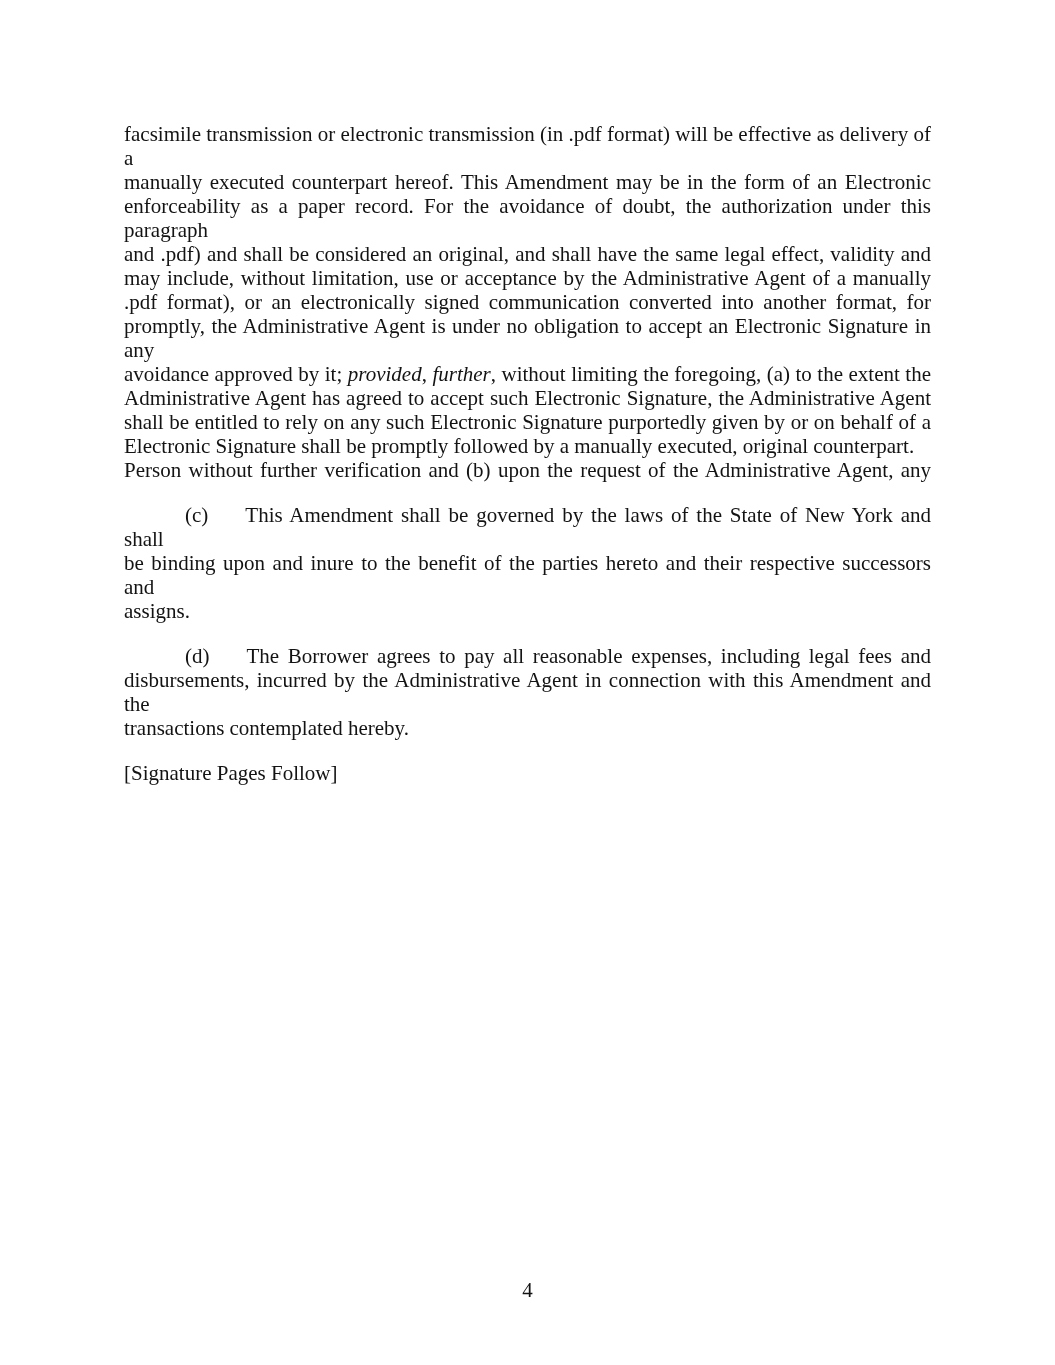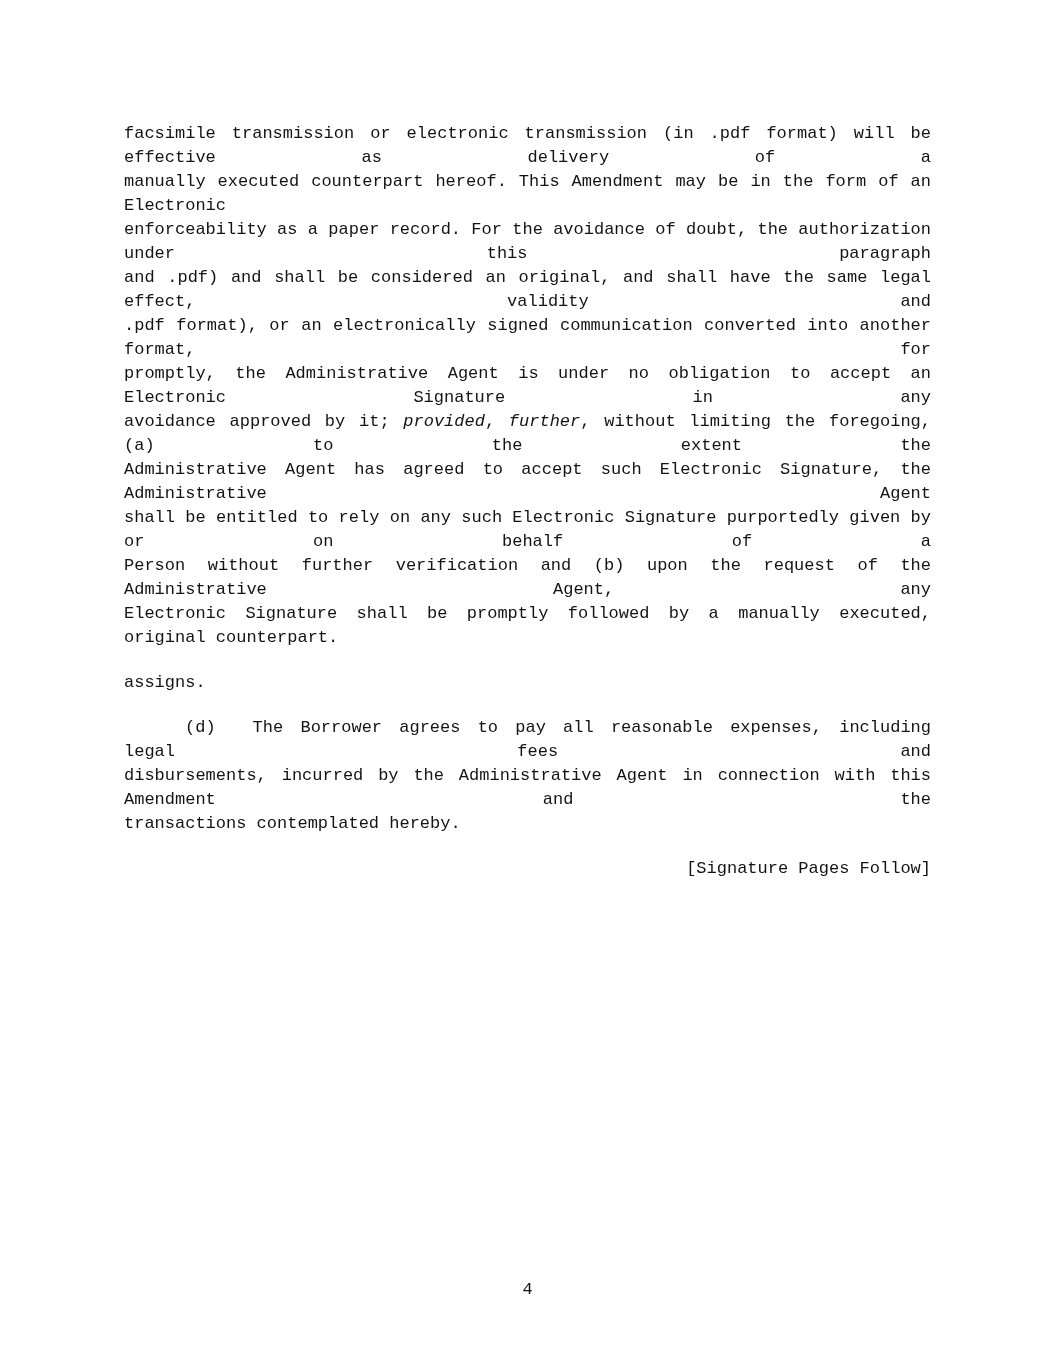--- a/index.html
+++ b/index.html
@@ -6,22 +6,22 @@
     margin: 0;
     padding: 0;
     background: #ffffff;
   }
   .page {
     position: relative;
     width: 1055px;
     height: 1365px;
     background: #ffffff;
     color: #131313;
-    font-family: Liberation Mono, monospace;
-    font-size: 17px;
+    font-family: Liberation Serif, serif;
+    font-size: 21px;
     overflow: hidden;
   }
   .content {
     position: absolute;
     left: 124px;
     top: 122px;
     width: 807px;
   }
   .paragraph { margin: 0 0 21px 0; }
   .line {
@@ -38,50 +38,53 @@
   }
   .tab {
     display: inline-block;
     width: 37px;
     height: 1px;
   }
   .italic { font-style: italic; }
   .signature-note {
     margin-top: 8px;
     line-height: 24px;
-    text-align: right;
+    text-align: left;
   }
   .page-number {
     position: absolute;
     left: 0;
     top: 1278px;
     width: 100%;
     line-height: 24px;
     text-align: center;
   }
 </style>
 </head>
 <body>
 
 <div class="page">
   <div class="content">
     <div class="paragraph">
         <div class="line"><span>facsimile transmission or electronic transmission (in .pdf format) will be effective as delivery of a</span></div>
         <div class="line"><span>manually executed counterpart hereof.  This Amendment may be in the form of an Electronic</span></div>
         <div class="line"><span>enforceability as a paper record.  For the avoidance of doubt, the authorization under this paragraph</span></div>
         <div class="line"><span>and .pdf) and shall be considered an original, and shall have the same legal effect, validity and</span></div>
+        <div class="line"><span>may include, without limitation, use or acceptance by the Administrative Agent of a manually</span></div>
         <div class="line"><span>.pdf format), or an electronically signed communication converted into another format, for</span></div>
         <div class="line"><span>promptly, the Administrative Agent is under no obligation to accept an Electronic Signature in any</span></div>
         <div class="line"><span>avoidance approved by it; </span><span class="italic">provided</span><span>, </span><span class="italic">further</span><span>, without limiting the foregoing, (a) to the extent the</span></div>
         <div class="line"><span>Administrative Agent has agreed to accept such Electronic Signature, the Administrative Agent</span></div>
         <div class="line"><span>shall be entitled to rely on any such Electronic Signature purportedly given by or on behalf of a</span></div>
+        <div class="line last"><span>Electronic Signature shall be promptly followed by a manually executed, original counterpart.</span></div>
         <div class="line"><span>Person without further verification and (b) upon the request of the Administrative Agent, any</span></div>
-        <div class="line last"><span>Electronic Signature shall be promptly followed by a manually executed, original counterpart.</span></div>
       </div>
     <div class="paragraph">
+        <div class="line indent"><span>(c)</span><span class="tab"></span><span>This Amendment shall be governed by the laws of the State of New York and shall</span></div>
+        <div class="line"><span>be binding upon and inure to the benefit of the parties hereto and their respective successors and</span></div>
         <div class="line last"><span>assigns.</span></div>
       </div>
     <div class="paragraph">
         <div class="line indent"><span>(d)</span><span class="tab"></span><span>The Borrower agrees to pay all reasonable expenses, including legal fees and</span></div>
         <div class="line"><span>disbursements, incurred by the Administrative Agent in connection with this Amendment and the</span></div>
         <div class="line last"><span>transactions contemplated hereby.</span></div>
       </div>
     <div class="signature-note">[Signature Pages Follow]</div>
   </div>
   <div class="page-number">4</div>

